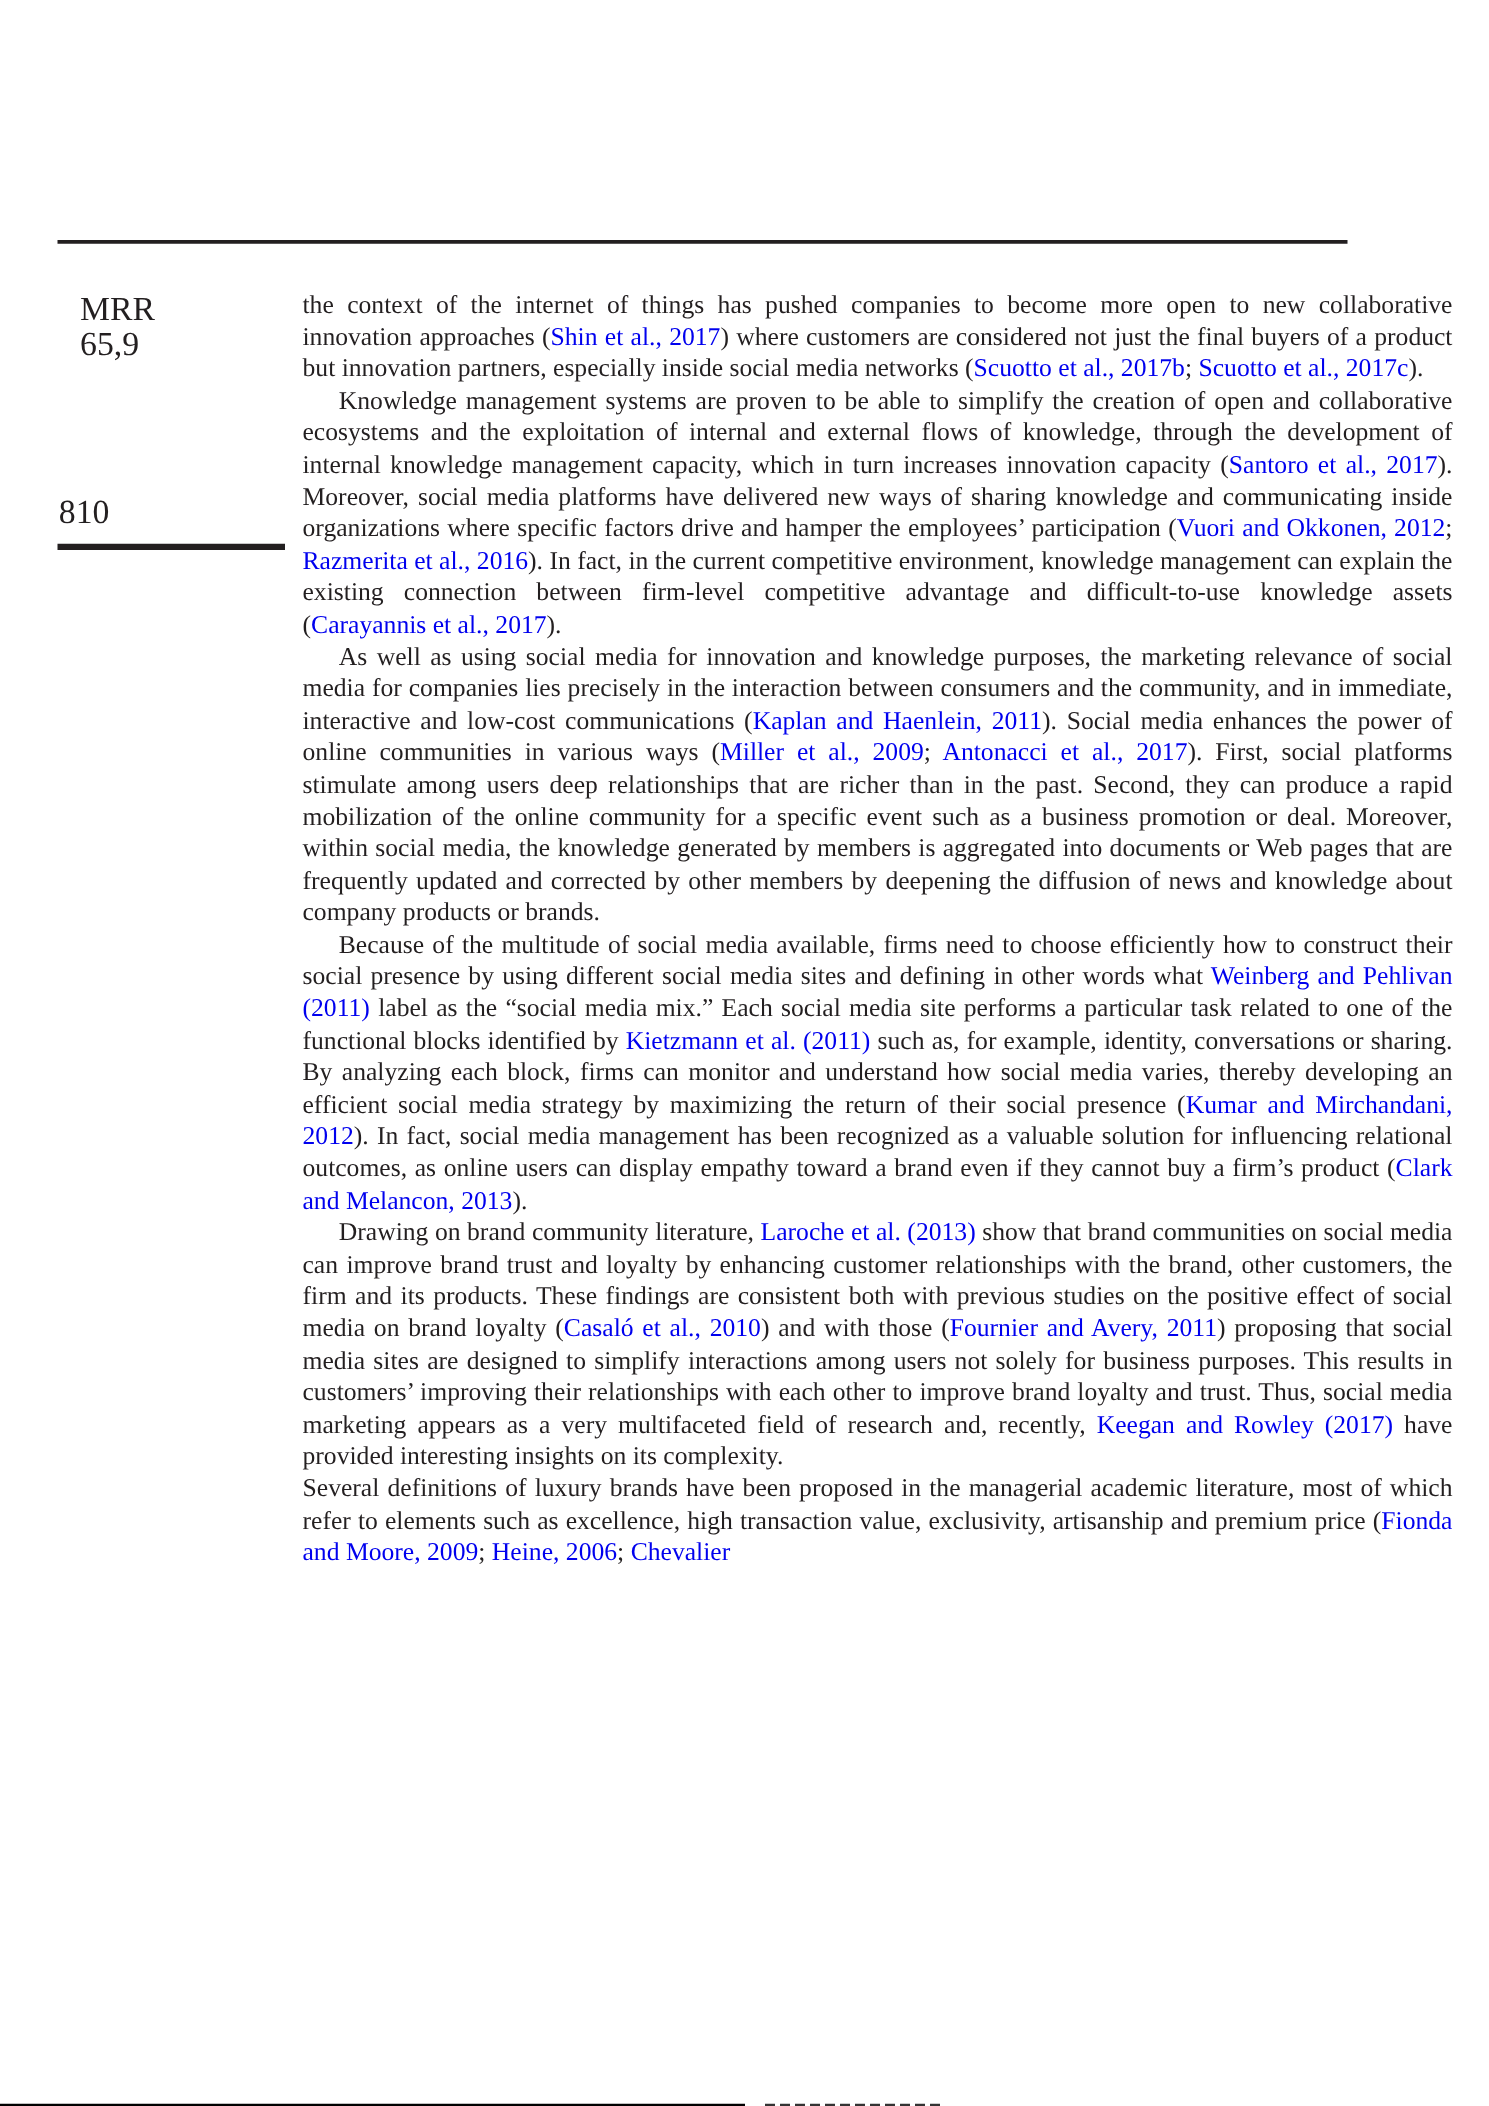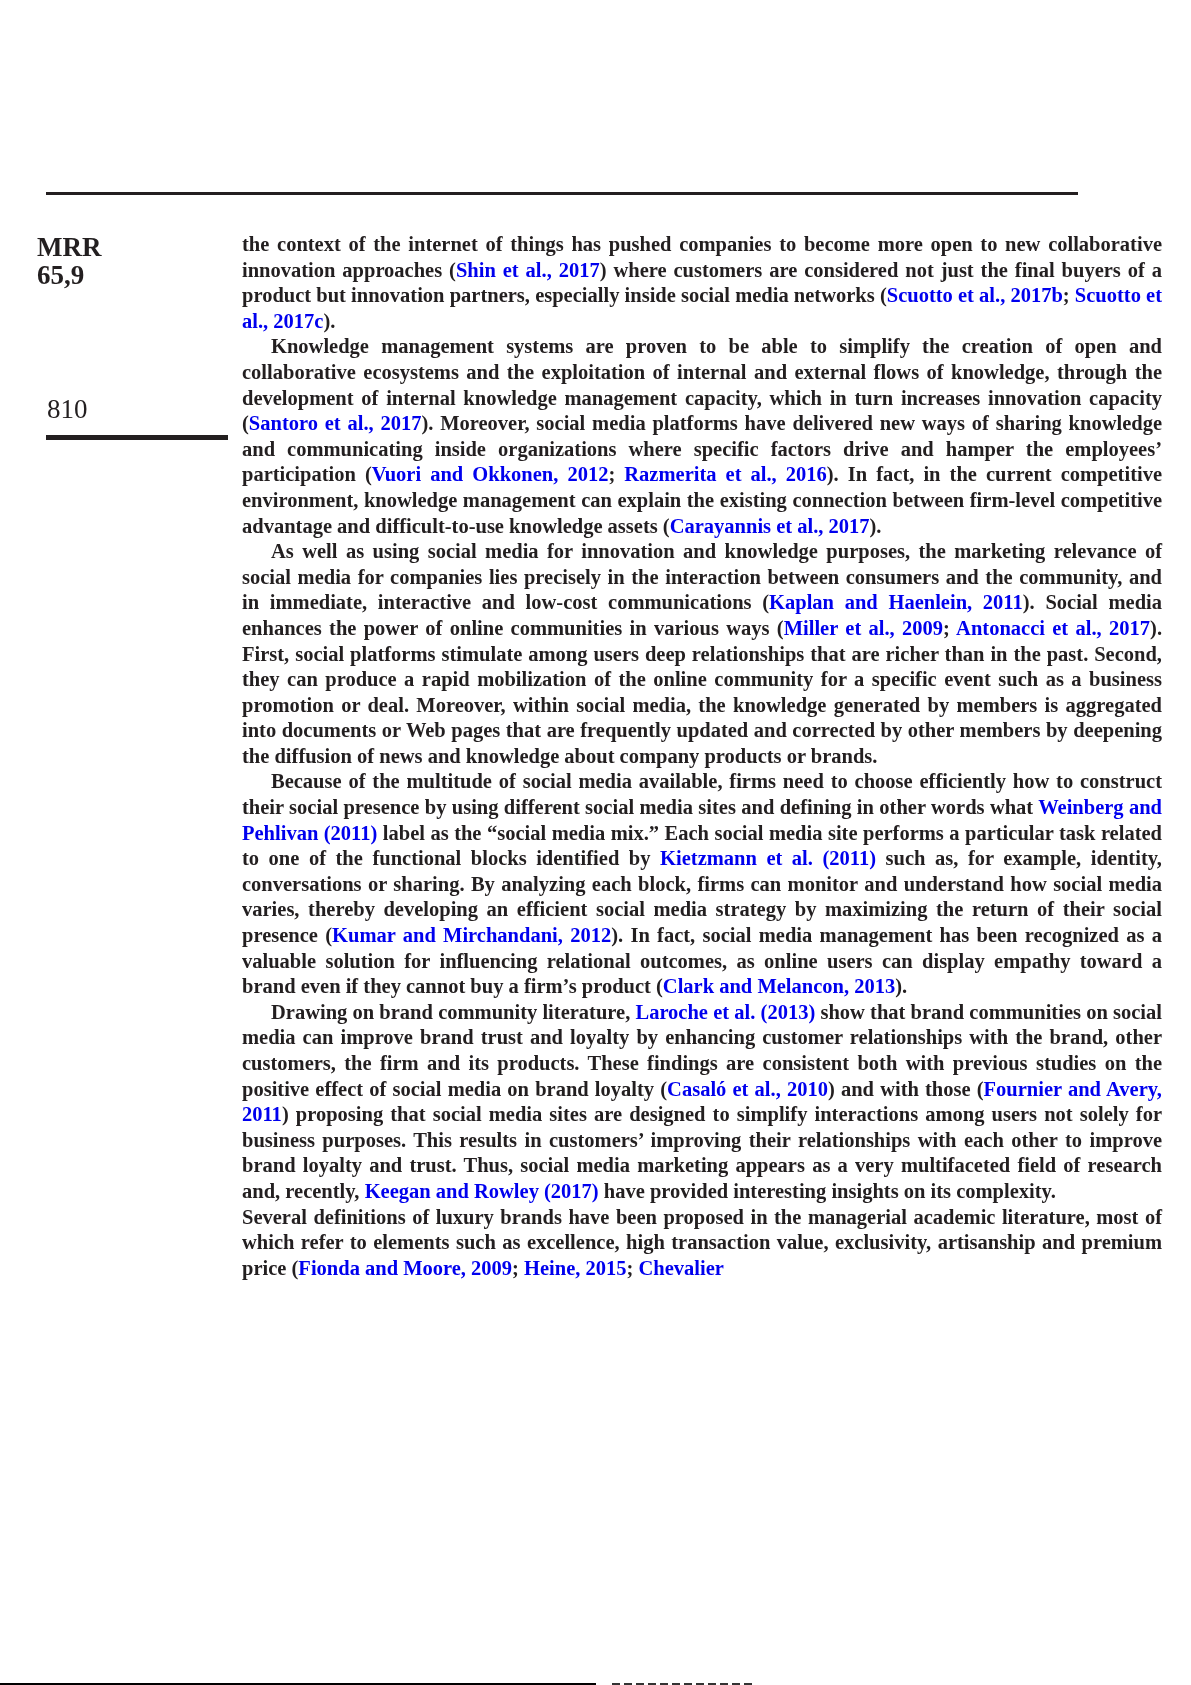--- a/index.html
+++ b/index.html
@@ -1,23 +1,23 @@
 <!DOCTYPE html>
 <html><head>
 <meta charset="utf-8">
 <style>
   html, body { margin: 0; padding: 0; background: #ffffff; }
   body { width: 1191px; height: 1685px; position: relative; overflow: hidden;
          font-family: "Liberation Serif", "DejaVu Serif", serif; color: #231f20; }
   .top-rule { position: absolute; left: 46px; top: 192px; width: 1032px; height: 3px; background: #231f20; }
-  .margin { position: absolute; left: 37px; top: 233px; width: 180px; font-weight: bold; }
+  .margin { position: absolute; left: 64px; top: 233px; width: 180px; }
   .journal { font-size: 27px; line-height: 28px; }
   .page-num { position: absolute; left: 47px; top: 395px; font-size: 27px; line-height: 28px; }
   .margin-rule { position: absolute; left: 46px; top: 435px; width: 182px; height: 5px; background: #231f20; }
-  .body-text { position: absolute; left: 242px; top: 232px; width: 920px; font-size: 20.5px; line-height: 25.6px; font-weight: bold; }
+  .body-text { position: absolute; left: 242px; top: 232px; width: 920px; font-size: 20.5px; line-height: 25.6px; }
   .body-text p { margin: 0; text-align: justify; text-indent: 29px; }
   .body-text p.first { text-indent: 0; }
   .body-text p.noind { text-indent: 0; }
   .cite { color: #0000ee; }
   .heading { margin-top: 25px !important; text-indent: 0 !important; }
   .bottom-rule { position: absolute; left: 0; top: 1683px; width: 596px; height: 2px; background: #000; }
   .bottom-marks { position: absolute; left: 612px; top: 1683px; width: 140px; height: 2px;
                   background: repeating-linear-gradient(90deg, #333 0 8px, #fff 8px 12px); }
 </style>
 </head>
@@ -31,17 +31,17 @@
 </div>
 <div class="page-num">810</div>
 <div class="margin-rule"></div>
 
 <div class="body-text">
   <p class="first"><span>the context of the internet of things has pushed companies to become more open to new collaborative innovation approaches (</span><a class="cite">Shin et al., 2017</a><span>) where customers are considered not just the final buyers of a product but innovation partners, especially inside social media networks (</span><a class="cite">Scuotto et al., 2017b</a><span>; </span><a class="cite">Scuotto et al., 2017c</a><span>).</span></p>
   <p><span>Knowledge management systems are proven to be able to simplify the creation of open and collaborative ecosystems and the exploitation of internal and external flows of knowledge, through the development of internal knowledge management capacity, which in turn increases innovation capacity (</span><a class="cite">Santoro et al., 2017</a><span>). Moreover, social media platforms have delivered new ways of sharing knowledge and communicating inside organizations where specific factors drive and hamper the employees’ participation (</span><a class="cite">Vuori and Okkonen, 2012</a><span>; </span><a class="cite">Razmerita et al., 2016</a><span>). In fact, in the current competitive environment, knowledge management can explain the existing connection between firm-level competitive advantage and difficult-to-use knowledge assets (</span><a class="cite">Carayannis et al., 2017</a><span>).</span></p>
   <p><span>As well as using social media for innovation and knowledge purposes, the marketing relevance of social media for companies lies precisely in the interaction between consumers and the community, and in immediate, interactive and low-cost communications (</span><a class="cite">Kaplan and Haenlein, 2011</a><span>). Social media enhances the power of online communities in various ways (</span><a class="cite">Miller et al., 2009</a><span>; </span><a class="cite">Antonacci et al., 2017</a><span>). First, social platforms stimulate among users deep relationships that are richer than in the past. Second, they can produce a rapid mobilization of the online community for a specific event such as a business promotion or deal. Moreover, within social media, the knowledge generated by members is aggregated into documents or Web pages that are frequently updated and corrected by other members by deepening the diffusion of news and knowledge about company products or brands.</span></p>
   <p><span>Because of the multitude of social media available, firms need to choose efficiently how to construct their social presence by using different social media sites and defining in other words what </span><a class="cite">Weinberg and Pehlivan (2011)</a><span> label as the “social media mix.” Each social media site performs a particular task related to one of the functional blocks identified by </span><a class="cite">Kietzmann et al. (2011)</a><span> such as, for example, identity, conversations or sharing. By analyzing each block, firms can monitor and understand how social media varies, thereby developing an efficient social media strategy by maximizing the return of their social presence (</span><a class="cite">Kumar and Mirchandani, 2012</a><span>). In fact, social media management has been recognized as a valuable solution for influencing relational outcomes, as online users can display empathy toward a brand even if they cannot buy a firm’s product (</span><a class="cite">Clark and Melancon, 2013</a><span>).</span></p>
   <p><span>Drawing on brand community literature, </span><a class="cite">Laroche et al. (2013)</a><span> show that brand communities on social media can improve brand trust and loyalty by enhancing customer relationships with the brand, other customers, the firm and its products. These findings are consistent both with previous studies on the positive effect of social media on brand loyalty (</span><a class="cite">Casaló et al., 2010</a><span>) and with those (</span><a class="cite">Fournier and Avery, 2011</a><span>) proposing that social media sites are designed to simplify interactions among users not solely for business purposes. This results in customers’ improving their relationships with each other to improve brand loyalty and trust. Thus, social media marketing appears as a very multifaceted field of research and, recently, </span><a class="cite">Keegan and Rowley (2017)</a><span> have provided interesting insights on its complexity.</span></p>
-  <p class="noind"><span>Several definitions of luxury brands have been proposed in the managerial academic literature, most of which refer to elements such as excellence, high transaction value, exclusivity, artisanship and premium price (</span><a class="cite">Fionda and Moore, 2009</a><span>; </span><a class="cite">Heine, 2015</a><span>; </span><a class="cite">Chevalier</a></p>
+  <p class="noind"><span>Several definitions of luxury brands have been proposed in the managerial academic literature, most of which refer to elements such as excellence, high transaction value, exclusivity, artisanship and premium price (</span><a class="cite">Fionda and Moore, 2009</a><span>; </span><a class="cite">Heine, 2006</a><span>; </span><a class="cite">Chevalier</a></p>
 </div>
 
 <div class="bottom-rule"></div>
 <div class="bottom-marks"></div>
 
 </body></html>

